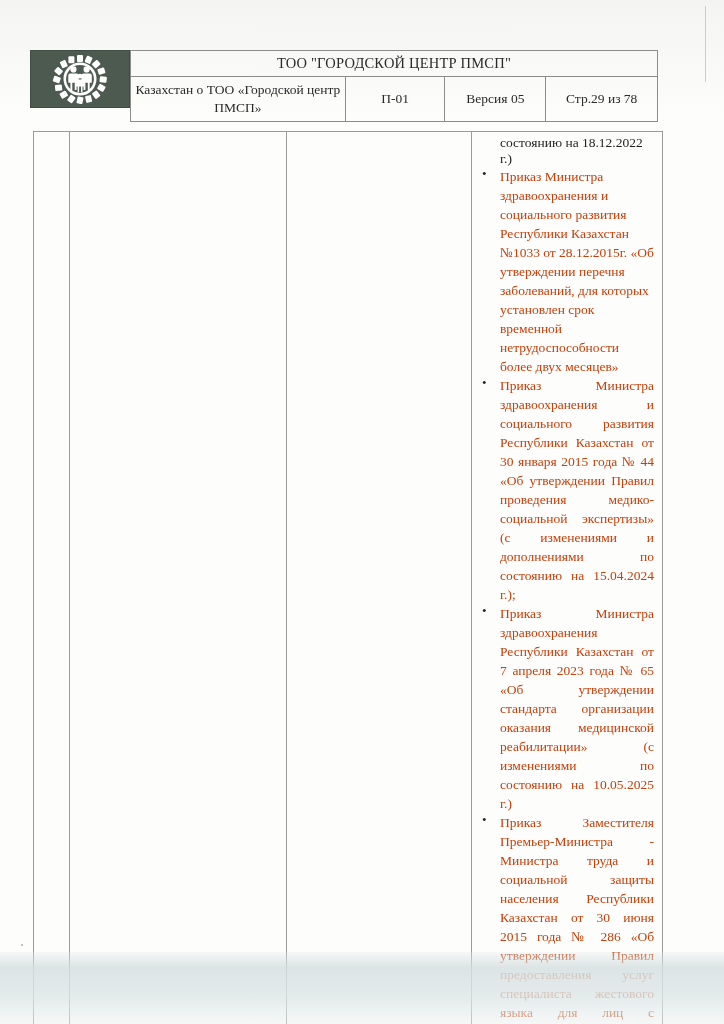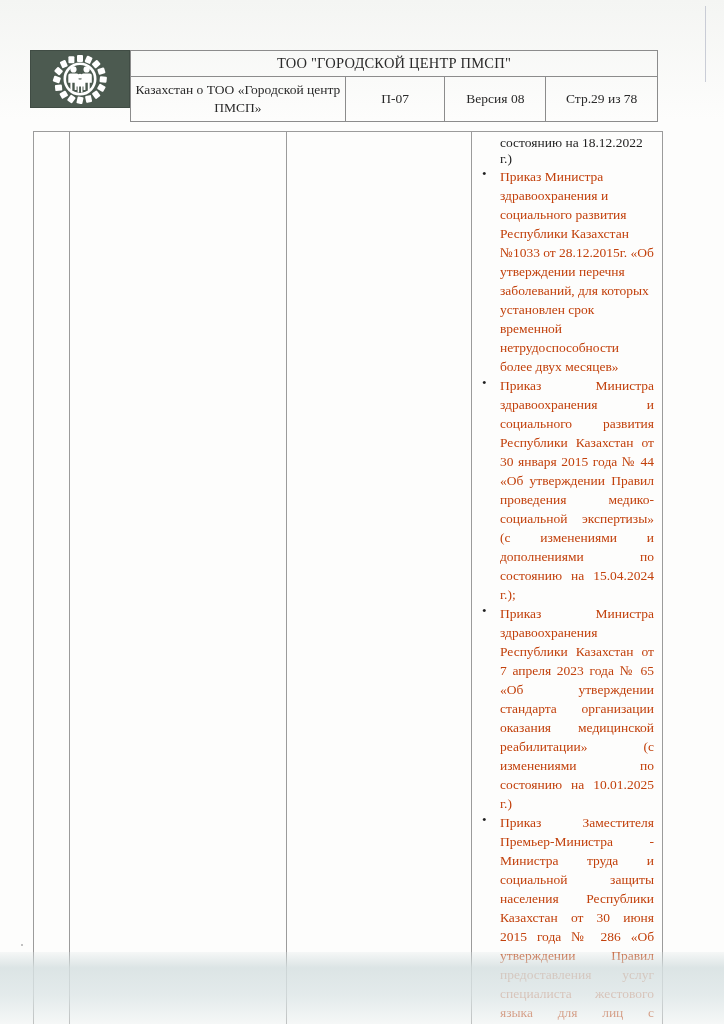--- a/index.html
+++ b/index.html
@@ -215,43 +215,43 @@
       </svg>
     </div>
 
     <table class="header-table">
       <tbody>
         <tr>
           <td class="header-title-cell" colspan="4">ТОО "ГОРОДСКОЙ ЦЕНТР ПМСП"</td>
         </tr>
         <tr>
           <td class="header-sub-cell col-name">Казахстан о ТОО «Городской центр ПМСП»</td>
-          <td class="header-sub-cell col-code">П-07</td>
-          <td class="header-sub-cell col-ver">Версия  08</td>
+          <td class="header-sub-cell col-code">П-01</td>
+          <td class="header-sub-cell col-ver">Версия  05</td>
           <td class="header-sub-cell col-pages">Стр.29 из 78</td>
         </tr>
       </tbody>
     </table>
   </div>
 
   <table class="body-table">
     <tbody>
       <tr>
         <td class="c1"></td>
         <td class="c2"></td>
         <td class="c3"></td>
         <td class="c4 clipped-bottom">
           <div class="content-cell">
 
             <div class="cont-line">состоянию на 18.12.2022 г.)</div>
 
             <ul class="norm-list">
               <li class="left-align">Приказ Министра здравоохранения и социального развития Республики Казахстан №1033 от 28.12.2015г. «Об утверждении перечня заболеваний, для которых установлен срок временной нетрудоспособности более двух месяцев»</li>
               <li class="justify-all">Приказ Министра здравоохранения и социального развития Республики Казахстан от 30 января 2015 года № 44 «Об утверждении Правил проведения медико-социальной экспертизы» (с изменениями и дополнениями по состоянию на 15.04.2024 г.);</li>
-              <li class="justify-all">Приказ Министра здравоохранения Республики Казахстан от 7 апреля 2023 года № 65 «Об утверждении стандарта организации оказания медицинской реабилитации» (с изменениями по состоянию на 10.01.2025 г.)</li>
+              <li class="justify-all">Приказ Министра здравоохранения Республики Казахстан от 7 апреля 2023 года № 65 «Об утверждении стандарта организации оказания медицинской реабилитации» (с изменениями по состоянию на 10.05.2025 г.)</li>
               <li class="justify-all">Приказ Заместителя Премьер-Министра - Министра труда и социальной защиты населения Республики Казахстан от 30 июня 2015 года № 286 «Об утверждении Правил предоставления услуг специалиста жестового языка для лиц с инвалидностью по слуху в</li>
             </ul>
 
           </div>
         </td>
       </tr>
     </tbody>
   </table>
 
   <div class="page-speck"></div>

